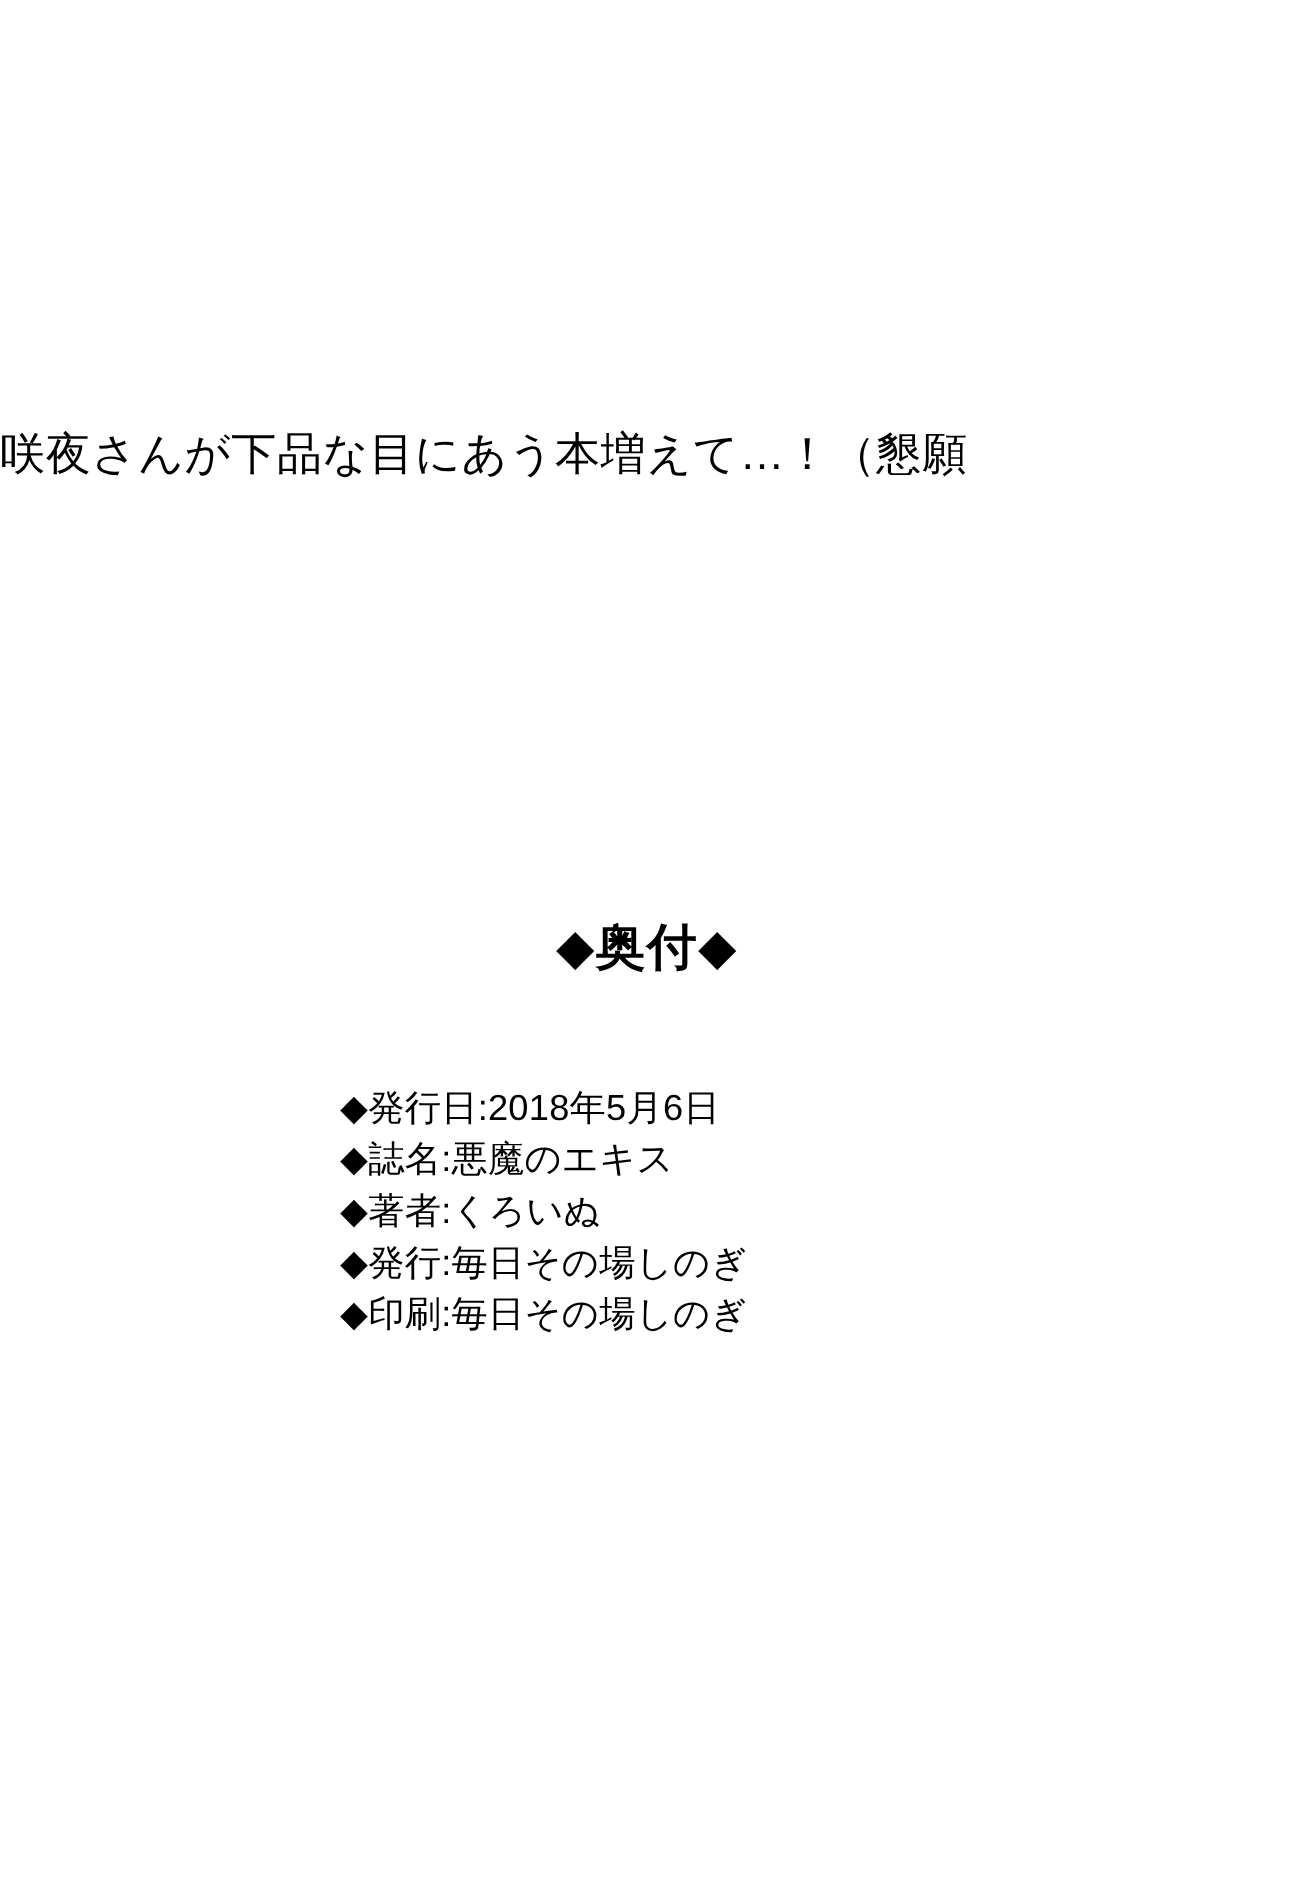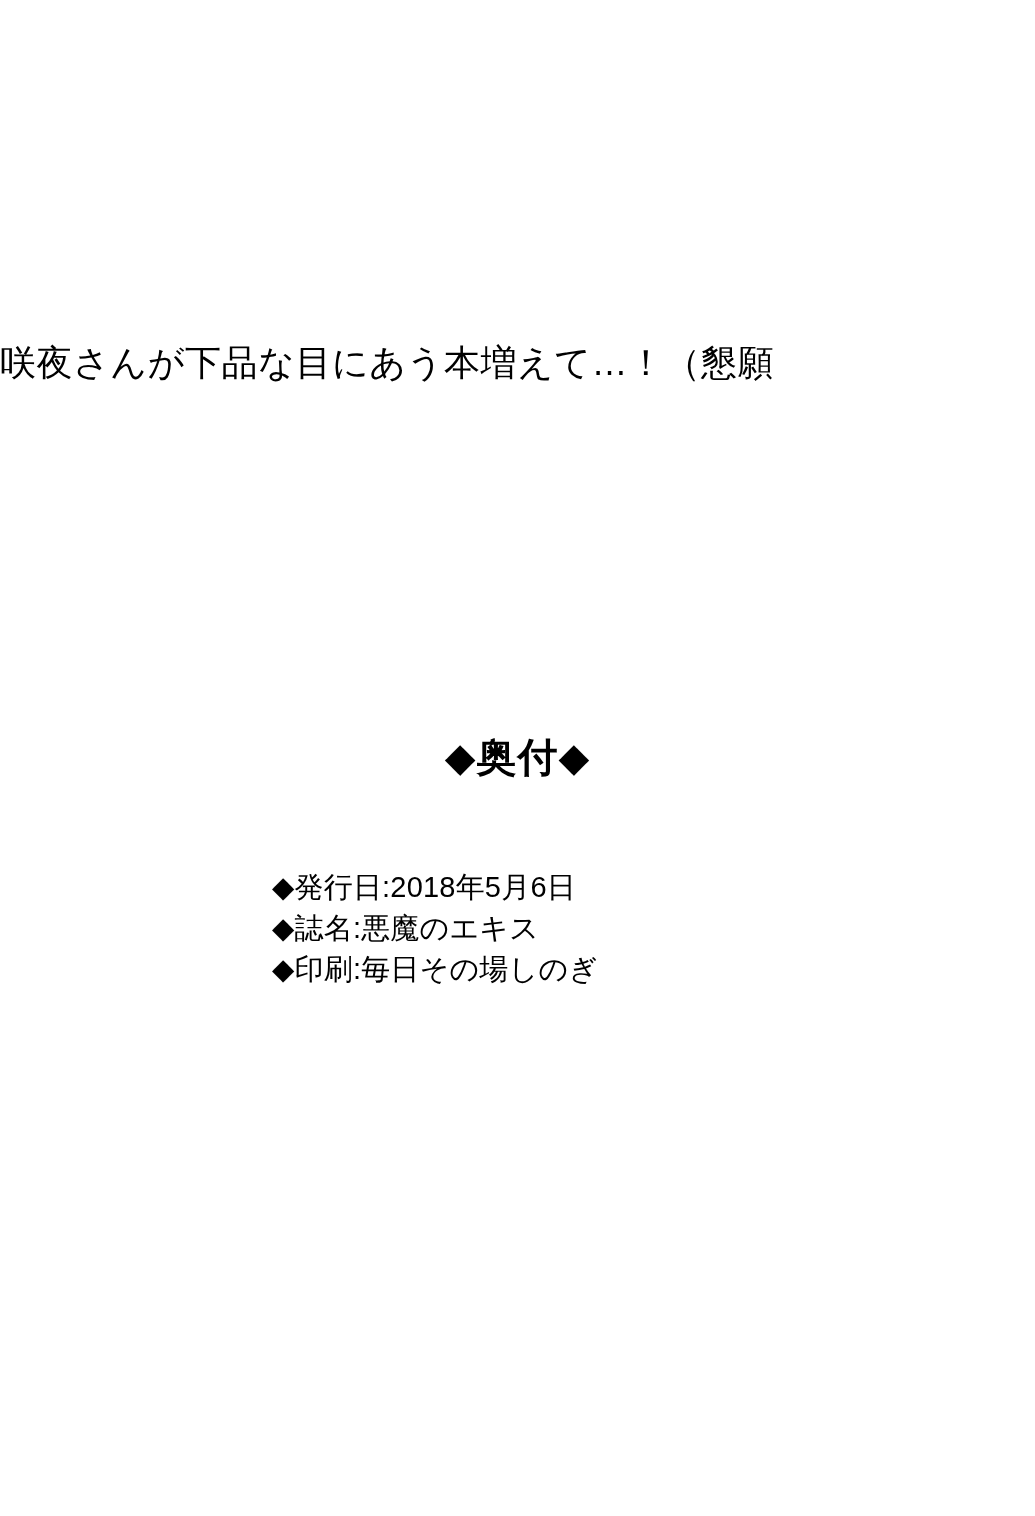--- a/index.html
+++ b/index.html
@@ -57,16 +57,18 @@
 
 <div class="page">
 
   <div class="headline">咲夜さんが下品な目にあう本増えて…！（懇願</div>
 
   <div class="colophon-title">◆奥付◆</div>
 
   <div class="colophon-list">
     <div class="colophon-row">◆発行日:2018年5月6日</div>
     <div class="colophon-row">◆誌名:悪魔のエキス</div>
+    <div class="colophon-row">◆著者:くろいぬ</div>
+    <div class="colophon-row">◆発行:毎日その場しのぎ</div>
     <div class="colophon-row">◆印刷:毎日その場しのぎ</div>
   </div>
 
 </div>
 
 </body></html>

